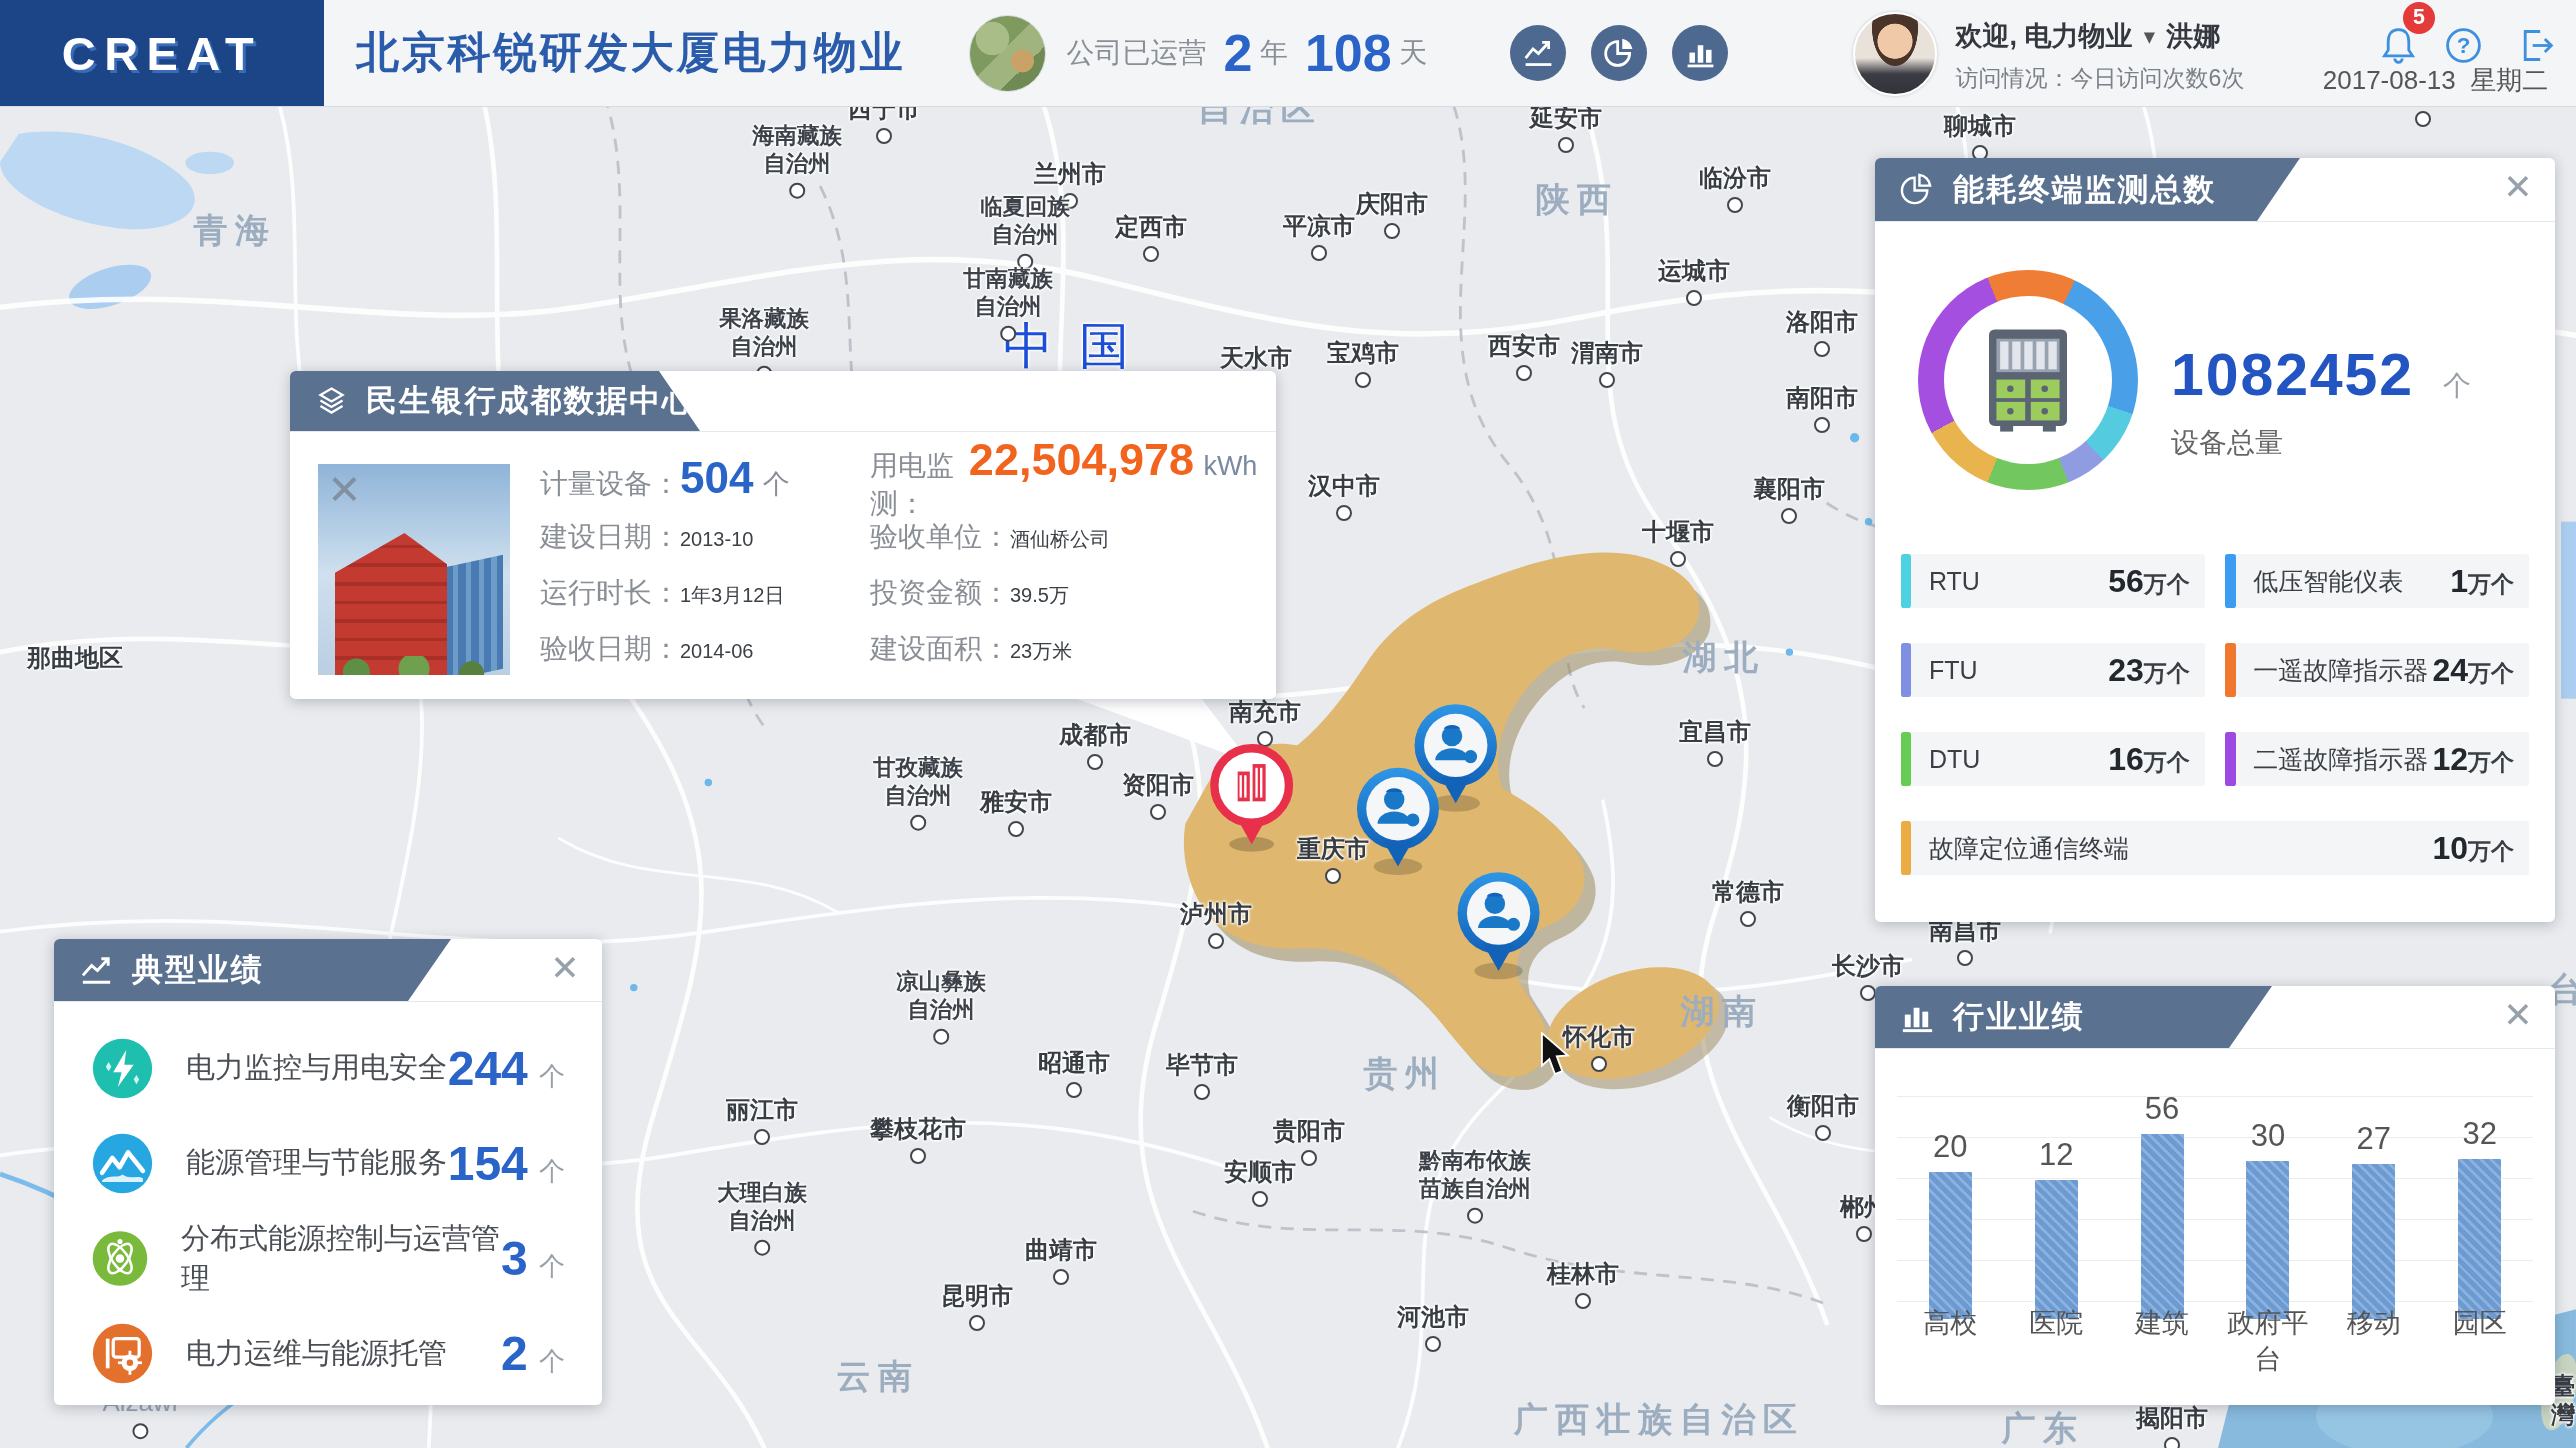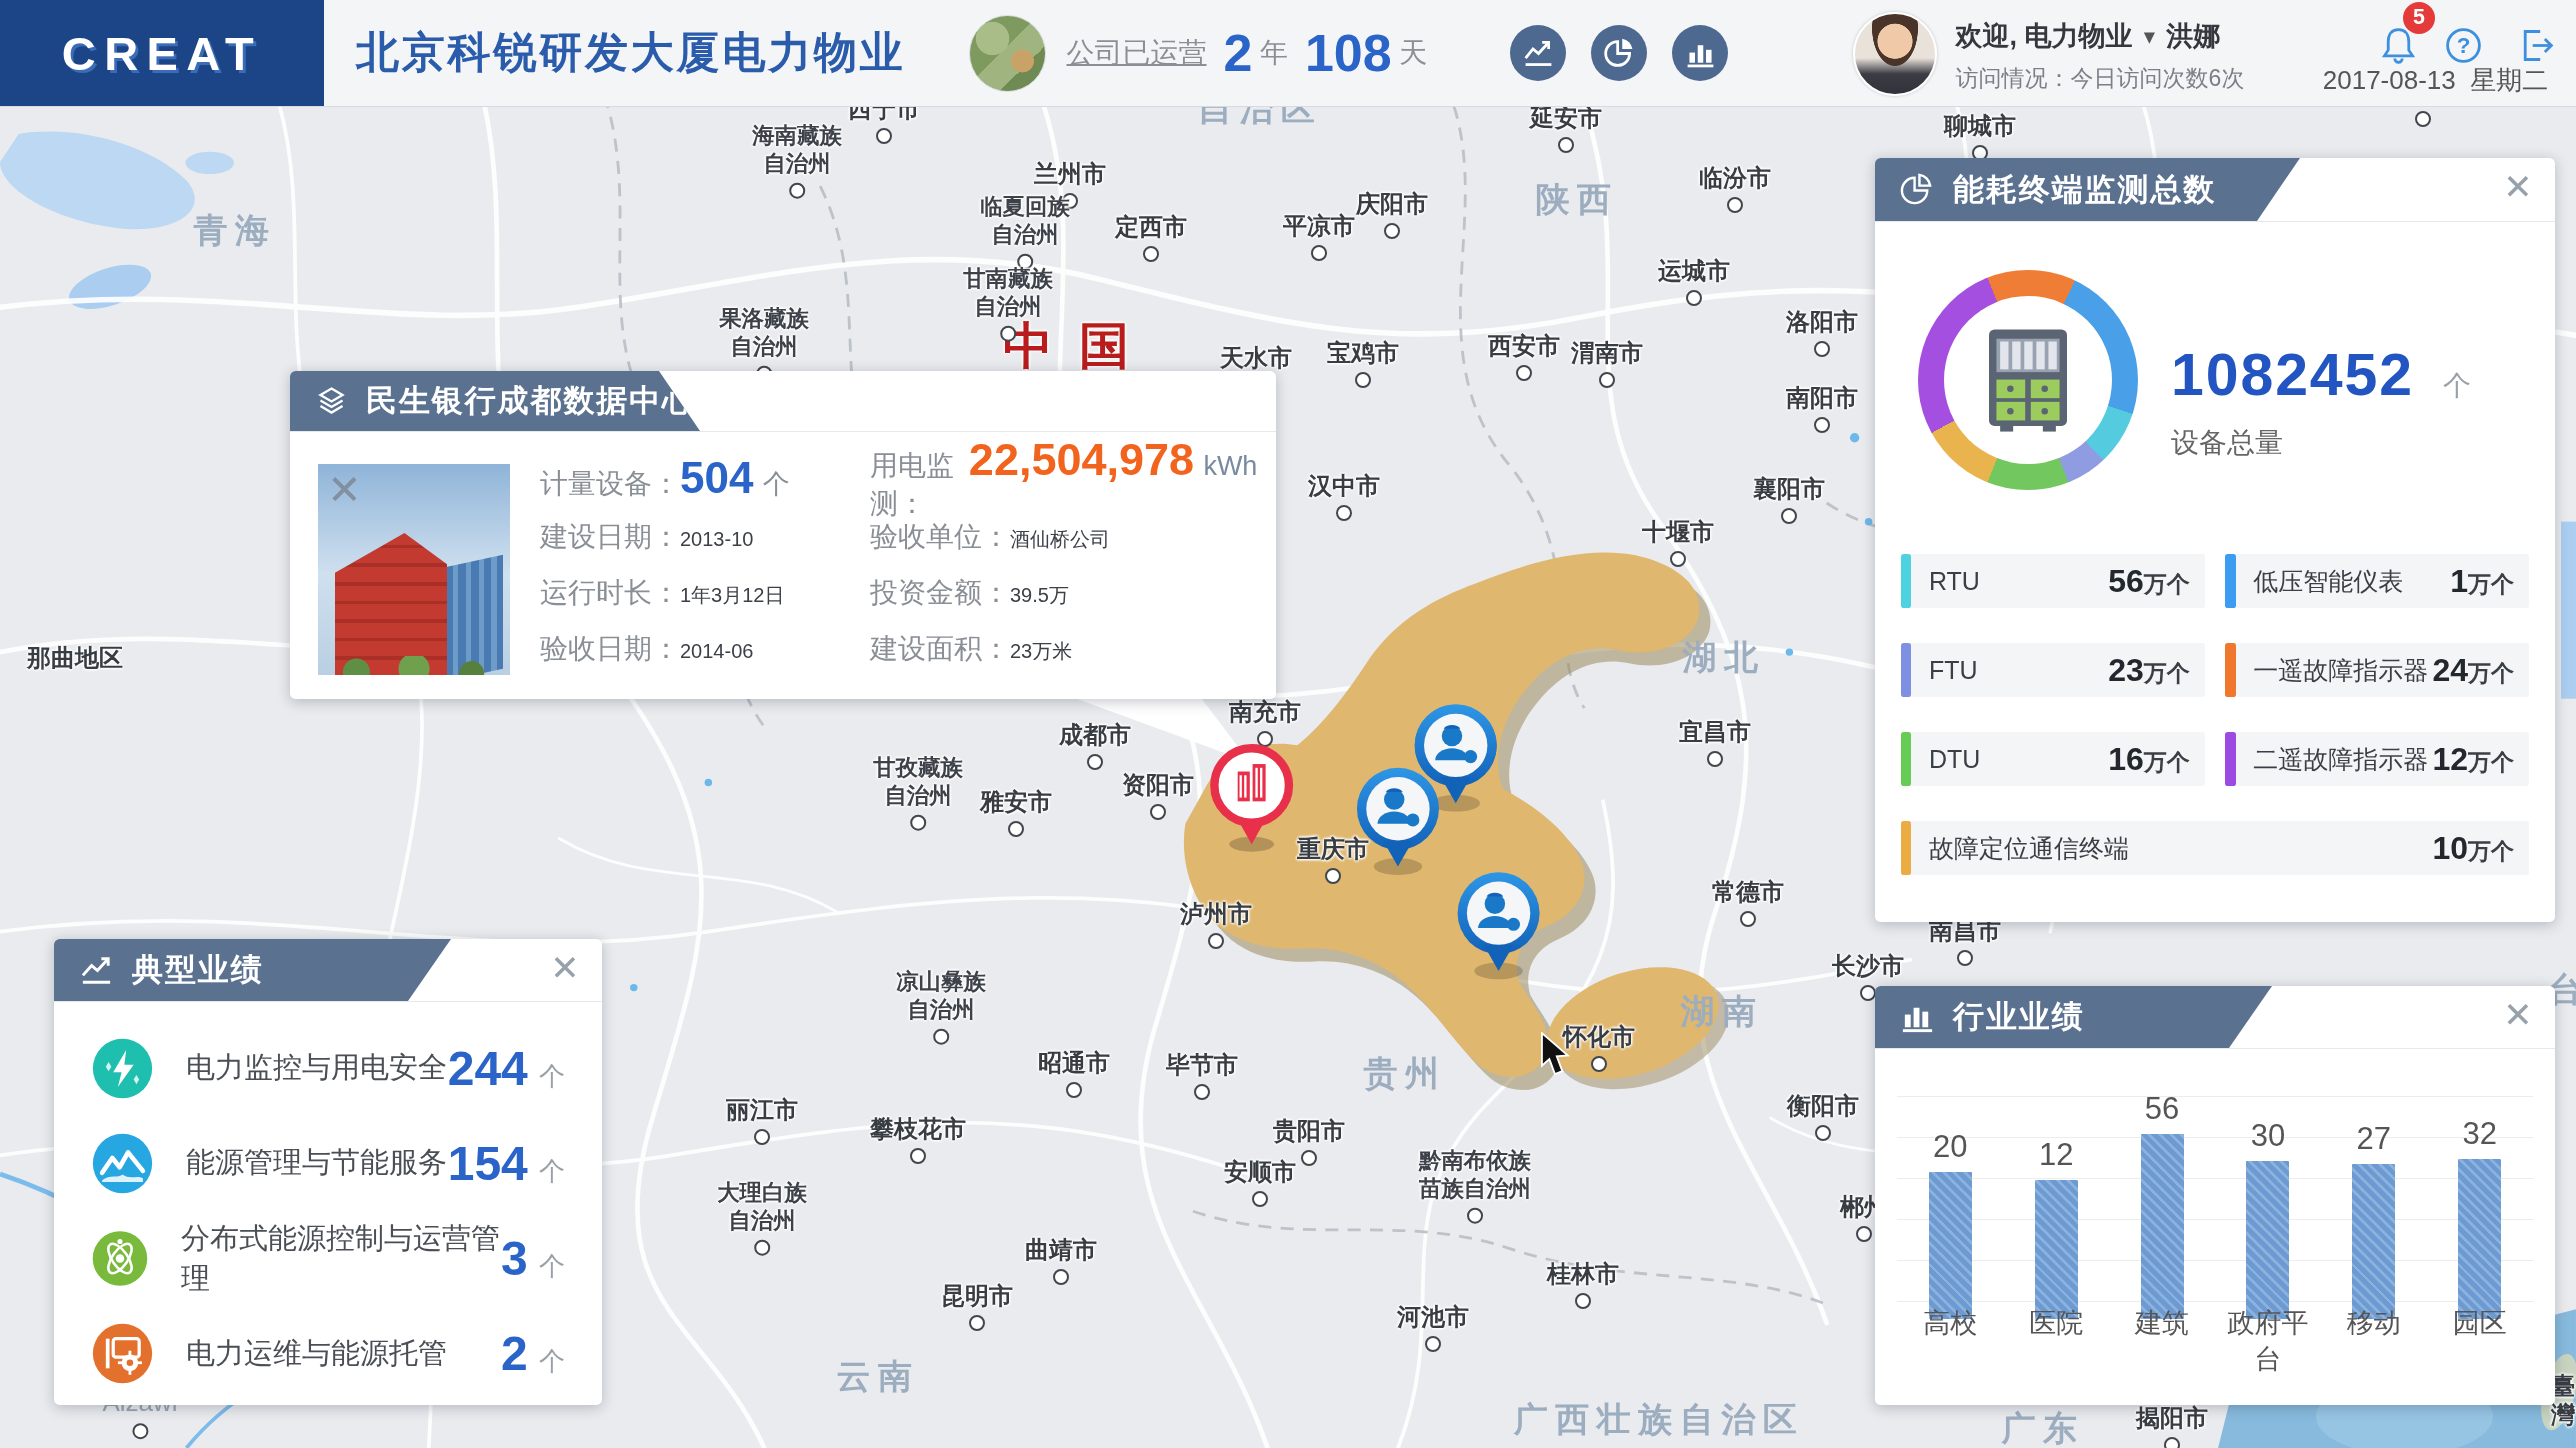--- a/index.html
+++ b/index.html
@@ -7,39 +7,39 @@
        font-family:"Liberation Sans","DejaVu Sans",sans-serif;background:#e9ebee;}
   
   #map{position:absolute;left:0;top:106px;width:2576px;height:1342px;background:#e9ebee;}
   #map svg{position:absolute;left:0;top:0;}
   .map-label{position:absolute;transform:translate(-50%,-50%);display:flex;flex-direction:column;
     align-items:center;white-space:pre-line;text-align:center;pointer-events:none;
     text-shadow:0 0.9px 2.8px #fff,0 -0.9px 2.8px #fff,0.9px 0 2.8px #fff,-0.9px 0 2.8px #fff;}
   .map-label.city{font-size:24px;color:#383d43;font-weight:bold;line-height:1.22;}
   .map-label.city2{font-size:22.4px;color:#3d424a;font-weight:bold;line-height:1.25;}
   .map-label.region{font-size:34px;color:#9cadc0;letter-spacing:7.5px;font-weight:bold;text-shadow:none;}
-  .map-label.country{font-size:50px;color:#b91c1c;letter-spacing:26px;font-weight:bold;}
+  .map-label.country{font-size:50px;color:#1d4ed8;letter-spacing:26px;font-weight:normal;}
   .map-label.latin{font-size:26px;color:#98a3b0;font-weight:normal;text-shadow:none;}
   .map-label .dot{width:12px;height:12px;border:2.8px solid #41464d;background:#fff;border-radius:50%;margin-top:4.7px;}
   
   #hdr{position:absolute;left:0;top:0;width:2576px;height:106px;background:#f4f5f7;
        border-bottom:0.9px solid #d7dade;z-index:40;}
   #logo-box{position:absolute;left:0;top:0;width:324px;height:106px;background:#1b4586;
        display:flex;align-items:center;justify-content:center;}
   #logo-box span{color:#fff;font-size:47px;font-weight:bold;letter-spacing:8.4px;
        text-shadow:2.8px 2.8px 0 #3a6cb8;}
   #app-title{position:absolute;left:356px;top:0;height:106px;display:flex;align-items:center;
        font-size:43px;font-weight:bold;color:#2b5cab;letter-spacing:2.8px;}
   #op-group{position:absolute;left:969px;top:0;height:106px;display:flex;align-items:center;}
   #co-thumb{width:75px;height:75px;border-radius:50%;overflow:hidden;border:1.9px solid #d8dce0;
        background:
         radial-gradient(circle at 30% 30%, #a8bd88 0 22%, transparent 23%),
         radial-gradient(circle at 70% 60%, #c9a268 0 16%, transparent 17%),
         linear-gradient(135deg,#7f9a5e 0 45%, #9fb47e 45% 70%, #6f8a52 70%);}
-  #op-group .pre{font-size:28px;color:#8a8f96;margin-left:20.5px;text-decoration:underline;}
+  #op-group .pre{font-size:28px;color:#8a8f96;margin-left:20.5px;}
   #op-group .num{font-size:52px;color:#2a64c8;font-weight:bold;margin:0 7.5px 0 17px;}
   #op-group .unit{font-size:28px;color:#8a8f96;}
   #hdr-icons{position:absolute;left:1510px;top:25px;display:flex;gap:25px;}
   .hicon{width:56px;height:56px;border-radius:50%;background:#4e6990;display:flex;
        align-items:center;justify-content:center;}
   #user-area{position:absolute;left:1853px;top:12px;display:flex;}
   #avatar{width:80px;height:80px;border-radius:50%;border:2.8px solid #fff;box-shadow:0 0 3.7px rgba(0,0,0,.2);overflow:hidden;
        background:radial-gradient(circle at 50% 34%, #f0c9a9 0 26%, transparent 27%),
                   radial-gradient(ellipse at 50% 18%, #4a3328 0 40%, transparent 41%),
                   linear-gradient(180deg,#e9e2da 0 55%, #3c3c44 75%, #30323a);}

